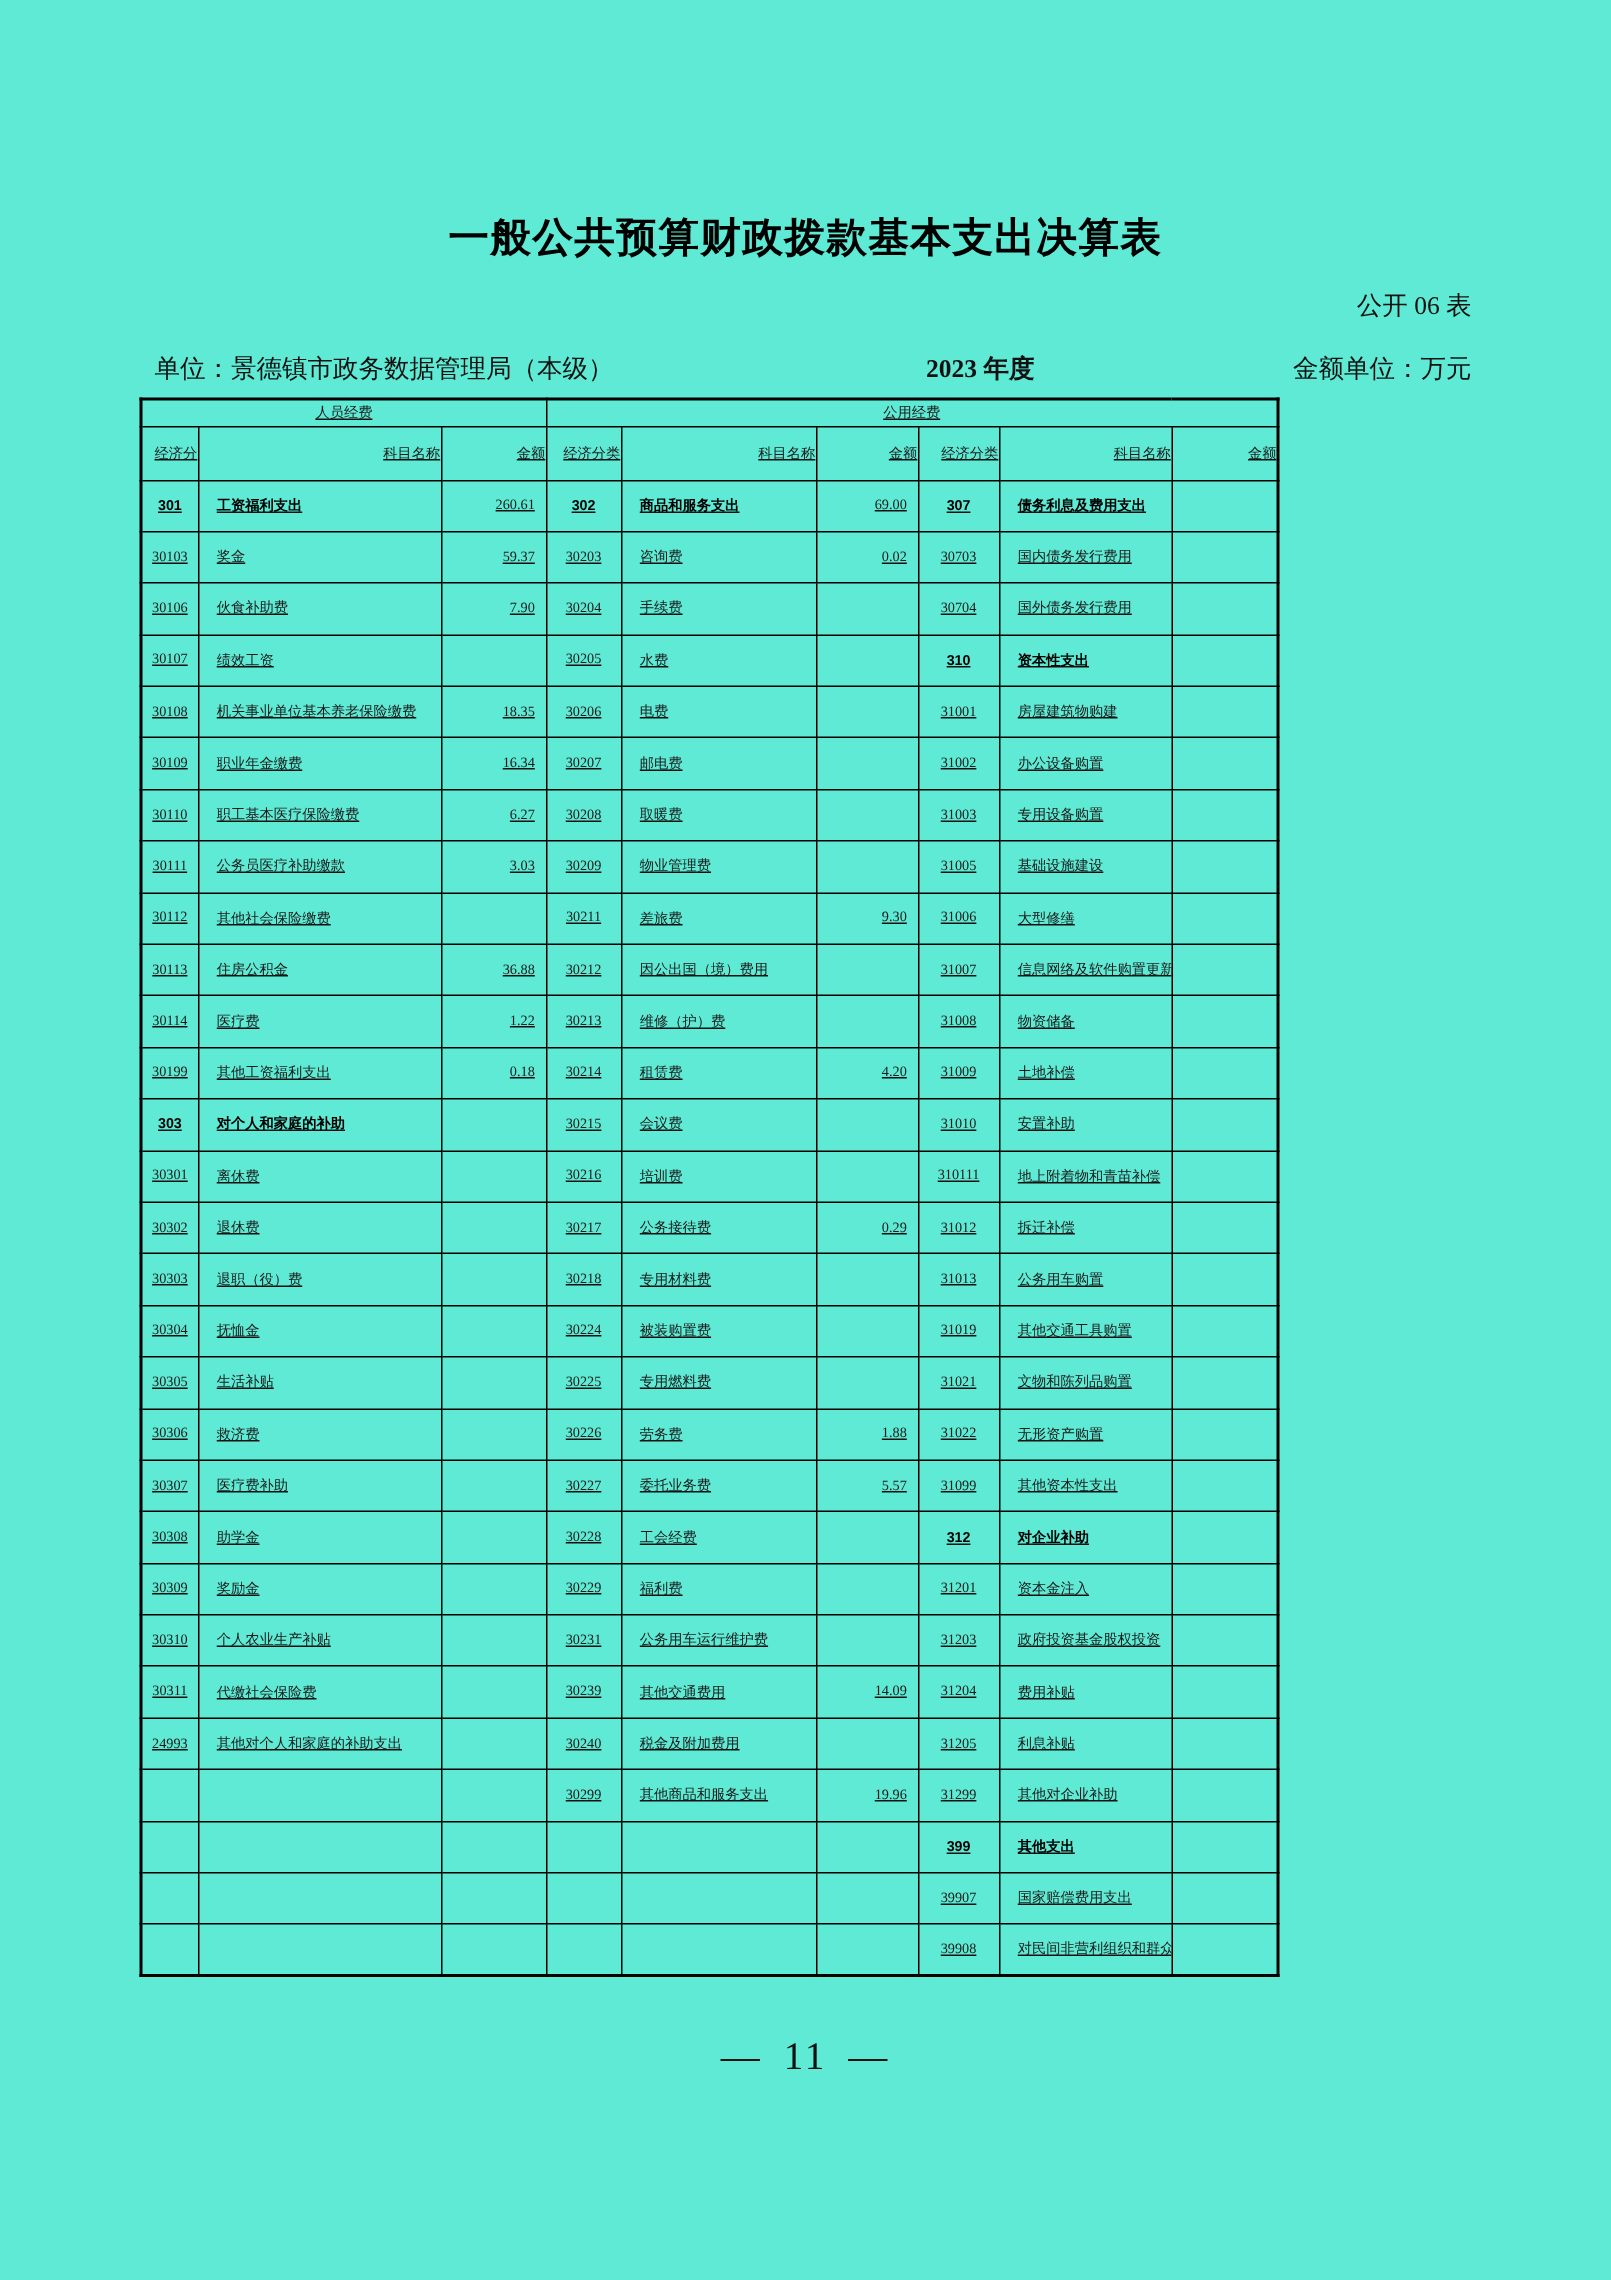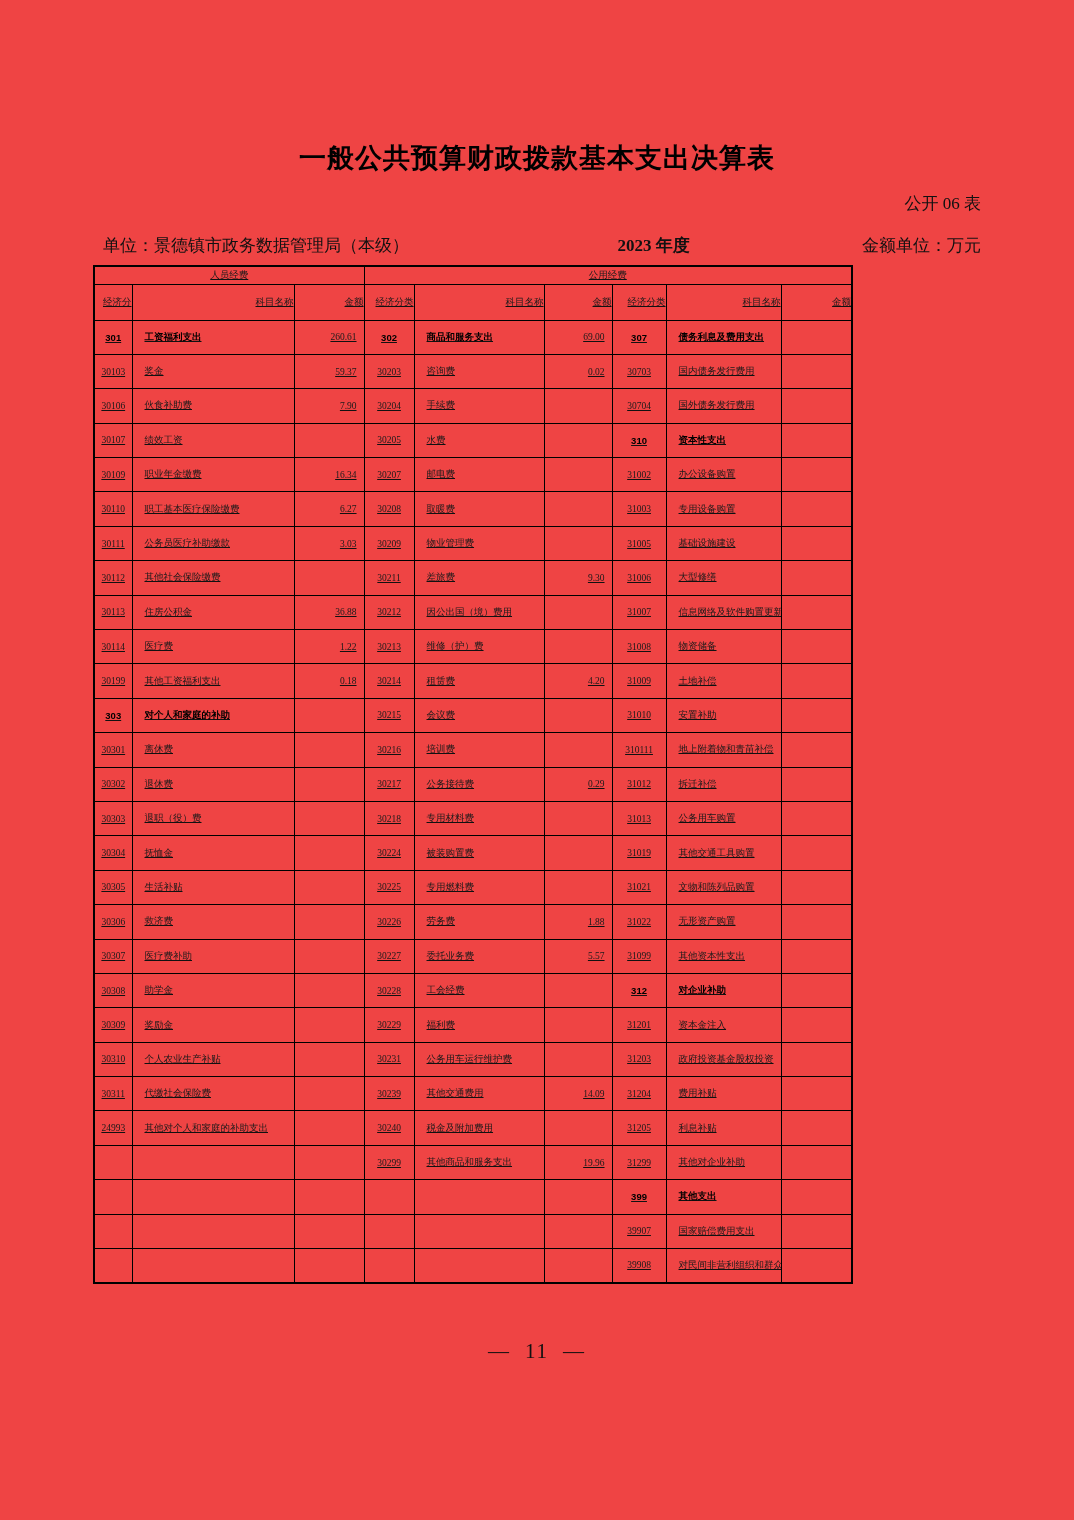--- a/index.html
+++ b/index.html
@@ -2,21 +2,21 @@
 <html><head>
 <meta charset="utf-8">
 <style>
   * { margin: 0; padding: 0; box-sizing: border-box; }
   html, body { background: #ffffff; }
   .page {
     position: relative;
     width: 1074px;
     height: 1520px;
     margin: 0 auto;
-    background: #ef4444;
+    background: #5eead4;
     color: #111111;
     font-family: "Liberation Serif", "DejaVu Serif", serif;
   }
   .page-title {
     padding-top: 140px;
     text-align: center;
     font-family: "Liberation Sans", "DejaVu Sans", sans-serif;
     font-weight: 700;
     font-size: 27px;
     letter-spacing: 1px;
@@ -59,23 +59,23 @@
   .fin-table tbody td { height: 34.4px; }
   .fin-table td.c-code { text-align: center; }
   .fin-table td.c-name { text-align: left; padding-left: 12px; }
   .fin-table td.c-amount { text-align: right; padding-right: 7px; }
   .fin-table td.bold {
     font-family: "Liberation Sans", "DejaVu Sans", sans-serif;
     font-weight: 700;
     color: #000;
   }
   .page-number {
-    margin-top: 55px;
+    margin-top: 38px;
     text-align: center;
-    font-size: 21px;
+    font-size: 26px;
     letter-spacing: 2px;
     color: #111;
   }
   .page-number .dash { display: inline-block; margin: 0 14px; }
 </style>
 </head>
 <body>
 
 <div class="page">
 
@@ -158,20 +158,31 @@
             <td class="c-name">绩效工资</td>
             <td class="c-amount"></td>
             <td class="c-code">30205</td>
             <td class="c-name">水费</td>
             <td class="c-amount"></td>
             <td class="c-code bold">310</td>
             <td class="c-name bold">资本性支出</td>
             <td class="c-amount"></td>
           </tr>
           <tr>
+            <td class="c-code">30108</td>
+            <td class="c-name">机关事业单位基本养老保险缴费</td>
+            <td class="c-amount">18.35</td>
+            <td class="c-code">30206</td>
+            <td class="c-name">电费</td>
+            <td class="c-amount"></td>
+            <td class="c-code">31001</td>
+            <td class="c-name">房屋建筑物购建</td>
+            <td class="c-amount"></td>
+          </tr>
+          <tr>
             <td class="c-code">30109</td>
             <td class="c-name">职业年金缴费</td>
             <td class="c-amount">16.34</td>
             <td class="c-code">30207</td>
             <td class="c-name">邮电费</td>
             <td class="c-amount"></td>
             <td class="c-code">31002</td>
             <td class="c-name">办公设备购置</td>
             <td class="c-amount"></td>
           </tr>

